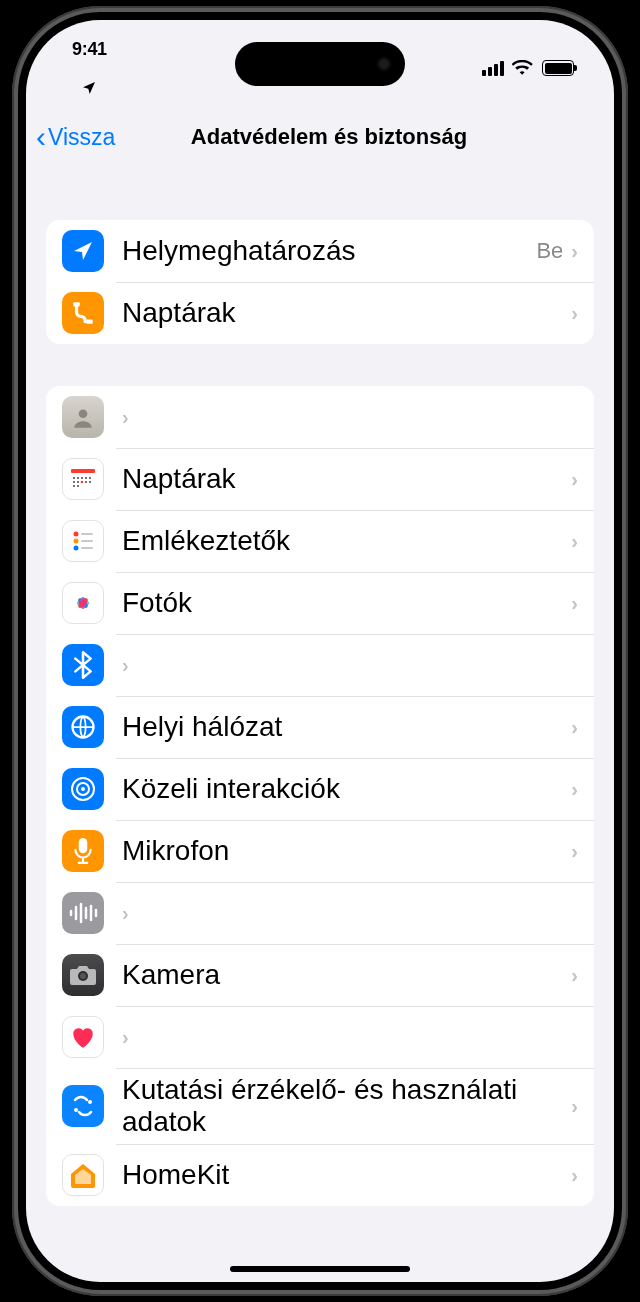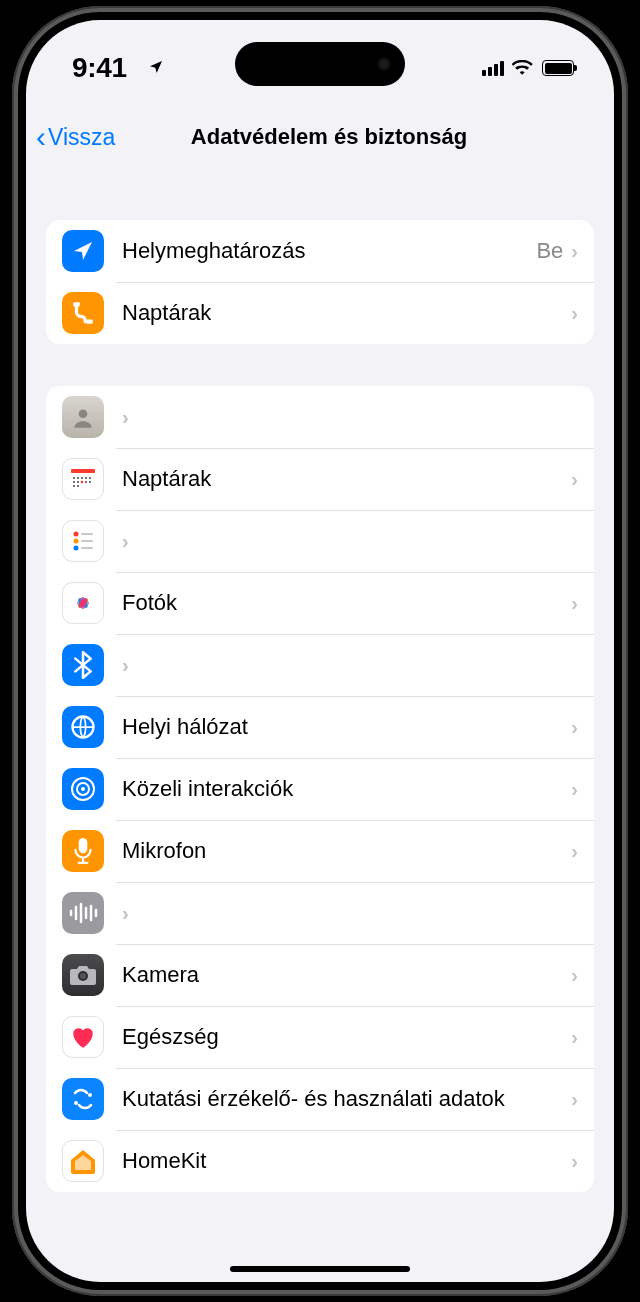--- a/index.html
+++ b/index.html
@@ -52,26 +52,27 @@
     position: absolute;
     top: 0; left: 0; right: 0;
     height: 74px;
     display: flex;
     justify-content: space-between;
     align-items: center;
     padding: 22px 40px 0 46px;
     z-index: 10;
   }
   .status .time {
-    font-size: 28px;
+    font-size: 18px;
     font-weight: 600;
     letter-spacing: -0.3px;
     display: flex;
     align-items: center;
     gap: 21px;
+    flex-direction: column;
   }
   .status .loc-arrow {
     font-size: 18px;
     transform: translateY(-1px);
   }
   .status .right {
     display: flex; align-items: center; gap: 8px;
   }
   .sig { display:flex; gap:2px; align-items:flex-end; height:16px; }
   .sig span { width:4px; background:#000; border-radius:1px; }
@@ -150,21 +151,21 @@
     margin-right: 18px;
     display: flex;
     align-items: center;
     justify-content: center;
     flex: none;
     color: #fff;
     font-size: 22px;
   }
   .label {
     flex: 1;
-    font-size: 22px;
+    font-size: 28px;
     color: #000;
     line-height: 1.15;
   }
   .value {
     font-size: 22px;
     color: #8a8a8e;
     margin-right: 8px;
     margin-left: 8px;
   }
   .chevron {
@@ -305,20 +306,21 @@
           <div class="icon bg-white">
             <svg width="30" height="30" viewBox="0 0 30 30">
                 <circle cx="8" cy="8" r="2.5" fill="#ff3b30"></circle>
                 <circle cx="8" cy="15" r="2.5" fill="#ff9500"></circle>
                 <circle cx="8" cy="22" r="2.5" fill="#007aff"></circle>
                 <rect x="13" y="7" width="12" height="2" rx="1" fill="#c8c8cc"></rect>
                 <rect x="13" y="14" width="12" height="2" rx="1" fill="#c8c8cc"></rect>
                 <rect x="13" y="21" width="12" height="2" rx="1" fill="#c8c8cc"></rect>
               </svg>
           </div>
+          <div class="label">Emlékeztetők</div>
           <div class="chevron">›</div>
         </div>
 
         <div class="row">
           <div class="icon bg-white">
             <svg width="34" height="34" viewBox="0 0 34 34">
                 <g transform="translate(17 17)">
                   <ellipse rx="6" ry="3" fill="#ff3b30" opacity="0.85" transform="rotate(0)"></ellipse>
                   <ellipse rx="6" ry="3" fill="#ff9500" opacity="0.85" transform="rotate(45)"></ellipse>
                   <ellipse rx="6" ry="3" fill="#ffcc00" opacity="0.85" transform="rotate(90)"></ellipse>
@@ -404,21 +406,20 @@
           <div class="label">Kamera</div>
           <div class="chevron">›</div>
         </div>
 
         <div class="row">
           <div class="icon bg-white">
             <svg width="26" height="24" viewBox="0 0 24 22">
                 <path fill="#ff2d55" d="M12 21s-9-6-9-13a5 5 0 0 1 9-3 5 5 0 0 1 9 3c0 7-9 13-9 13z"></path>
               </svg>
           </div>
-          <div class="label">Egészség</div>
           <div class="chevron">›</div>
         </div>
 
         <div class="row">
           <div class="icon bg-blue2">
             <svg width="28" height="28" viewBox="0 0 28 28">
                 <path fill="none" stroke="#fff" stroke-width="2.5" stroke-linecap="round" d="M6 8c3-4 9-4 12 0M22 20c-3 4-9 4-12 0"></path>
                 <circle cx="7" cy="18" r="2" fill="#fff"></circle>
                 <circle cx="21" cy="10" r="2" fill="#fff"></circle>
               </svg>

